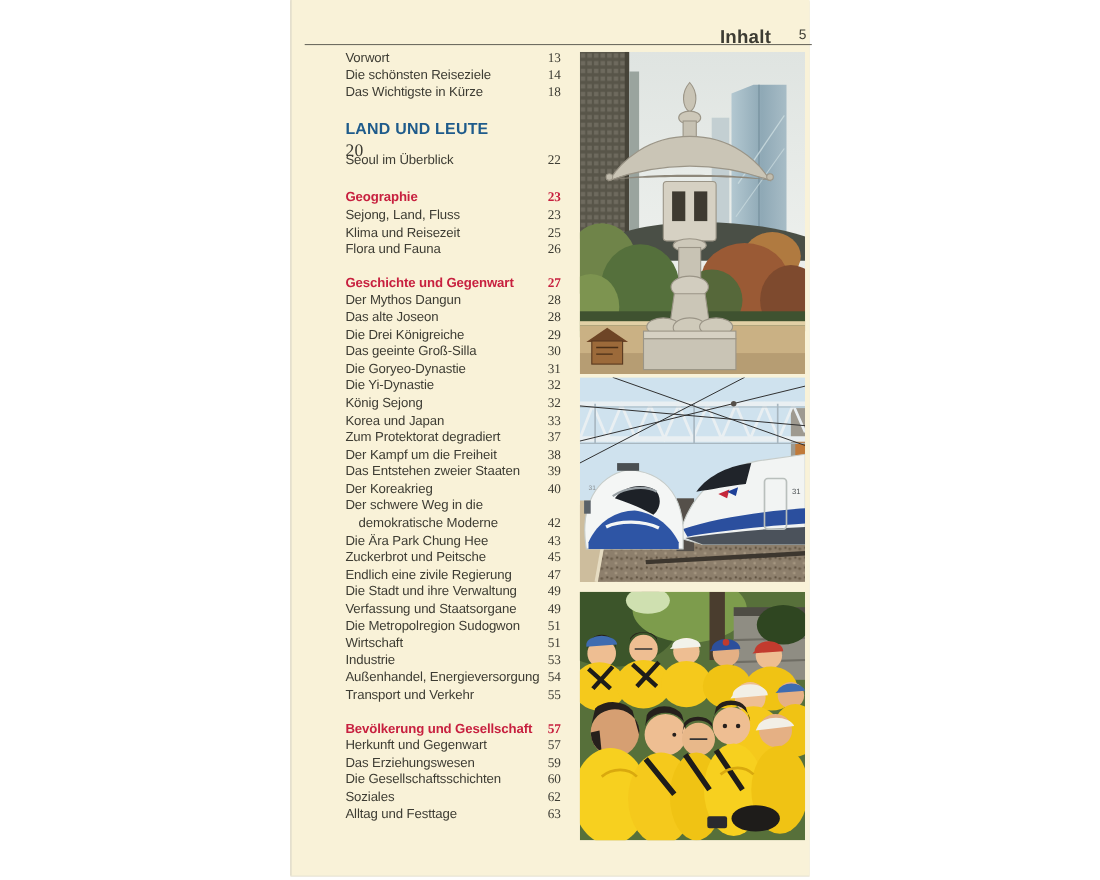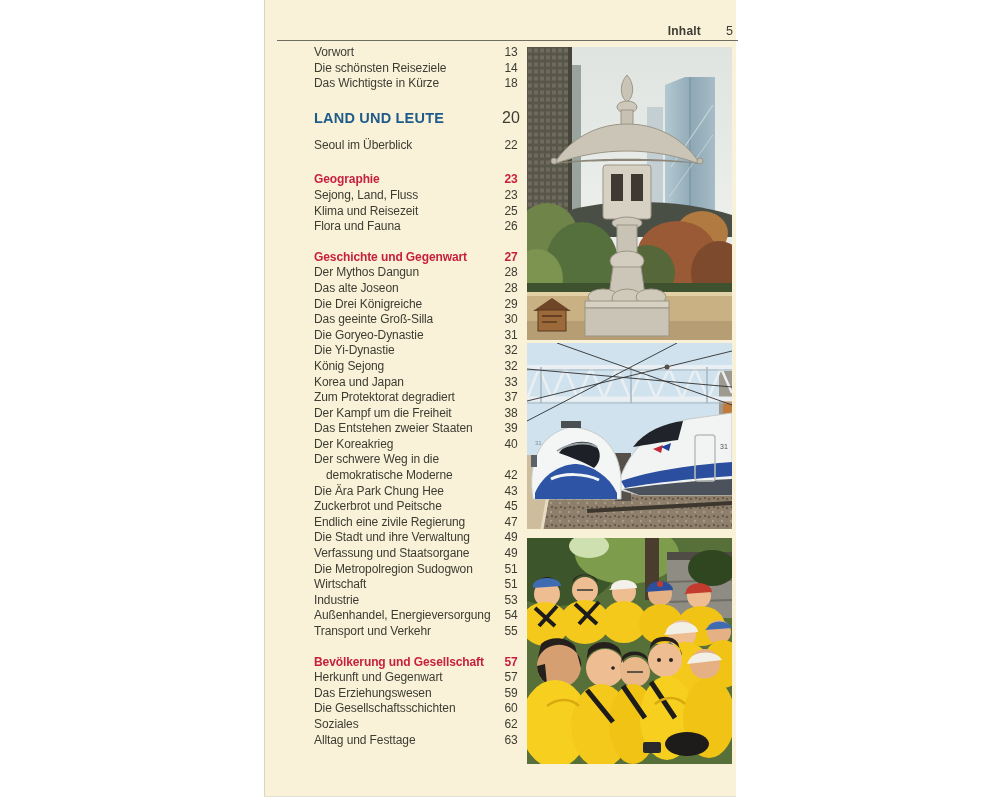--- a/index.html
+++ b/index.html
@@ -10,37 +10,37 @@
     color:var(--text_color,#3d3c33);
   }
   .page{
     position:absolute;left:264px;top:0;width:471px;height:796px;
     background:var(--page_background,#f9f2d8);
     border-left:1px solid #d9d5c5;
     box-shadow:0 1px 0 #e6e2d2;
   }
   .hdr-title{
     position:absolute;top:24px;right:35px;
-    font-size:12px;font-weight:bold;letter-spacing:.2px;
+    font-size:17px;font-weight:bold;letter-spacing:.2px;
   }
   .hdr-page{
     position:absolute;top:24px;right:3px;
     font-size:12.5px;
   }
   .hdr-rule{
     position:absolute;left:12px;right:-2px;top:40px;height:0;
     border-top:1px solid #6f6d61;
   }
   .toc{
     position:absolute;left:49px;top:45px;width:210px;
   }
   .row{display:flex;height:15.6px;line-height:15.6px;font-size:12px;letter-spacing:-0.1px;}
   .row .lbl{flex:1;white-space:nowrap;}
-  .row .pg{width:26px;text-align:center;}
-  .row.chapter{height:20px;line-height:20px;font-size:14.5px;font-weight:bold;color:var(--accent_blue,#1e5b8b);letter-spacing:.2px;}
+  .row .pg{width:26px;text-align:left;font-family:Liberation Serif, serif;}
+  .row.chapter{height:20px;line-height:20px;font-size:14.5px;font-weight:bold;color:var(--accent_blue,#1e5b8b);letter-spacing:.2px;flex-direction:column;}
   .row.chapter .pg{font-weight:normal;font-size:16px;color:var(--text_color,#3d3c33);}
   .row.section{font-weight:bold;color:var(--accent_red,#c7203f);}
   .row.section .pg{font-weight:bold;color:var(--accent_red,#c7203f);}
   .row.wrap-second .lbl{padding-left:12px;}
   .photos{position:absolute;left:262px;top:0;width:205px;height:796px;}
   .photo{position:absolute;left:0;width:205px;overflow:hidden;}
   .photo svg{display:block;}
   #photo1{top:47px;height:293px;}
   #photo2{top:343px;height:186px;}
   #photo3{top:538px;height:226px;}

